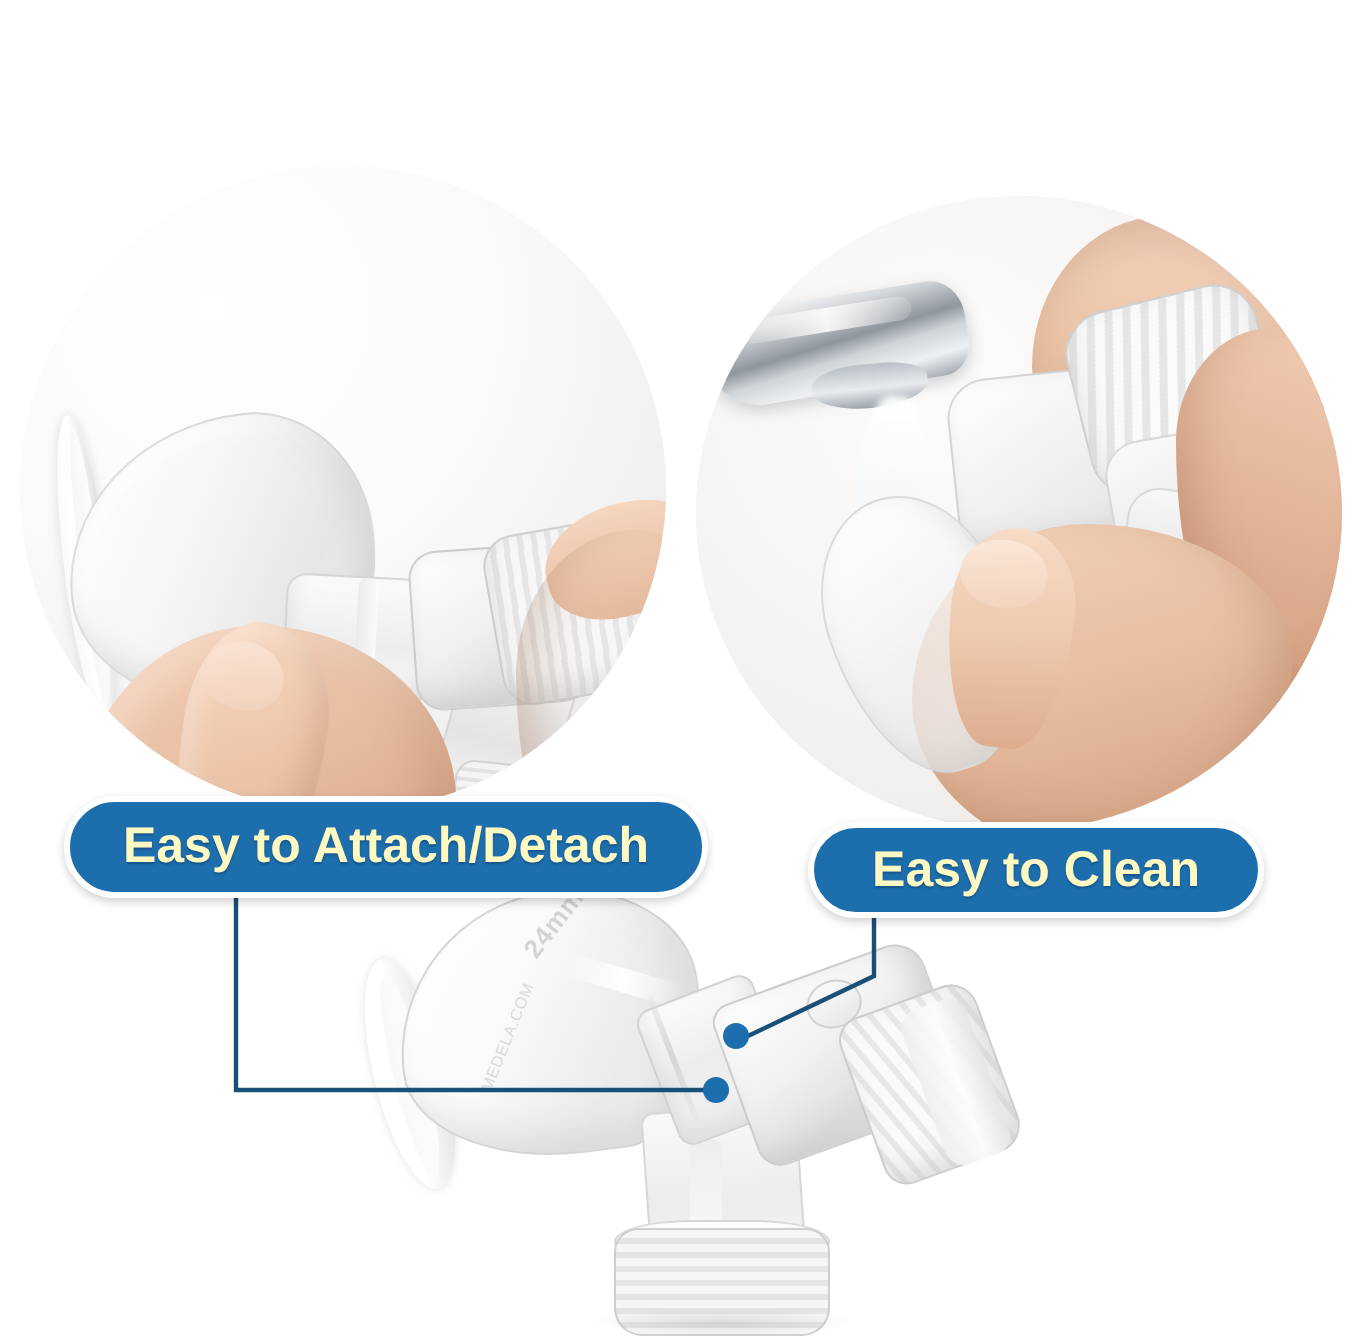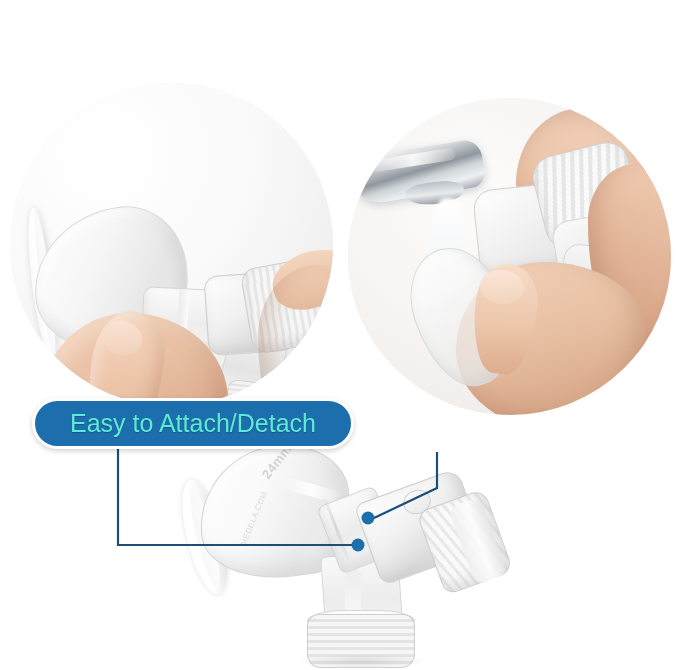--- a/index.html
+++ b/index.html
@@ -245,21 +245,21 @@
   .pill{
     position:absolute;
     background:#1D6EAC;
     border:3px solid #ffffff;
     border-radius:999px;
     display:flex;align-items:center;justify-content:center;
     box-shadow:0 2px 5px rgba(0,0,0,.18);
     z-index:40;
   }
   .pill span{
-    color:#5eead4;font-weight:normal;
+    color:#fef9c3;font-weight:bold;
     font-family:"Liberation Sans", sans-serif;
     white-space:nowrap;line-height:1;
     text-shadow:0 1px 1px rgba(0,40,80,.35);
   }
   #pill-attach{left:32px;top:398px;width:316px;height:45px;}
   #pill-attach span{font-size:25px;}
   #pill-clean{left:404px;top:411px;width:222px;height:42px;}
   #pill-clean span{font-size:25px;}
 
   
@@ -422,20 +422,23 @@
     <circle cx="358" cy="545" r="6.5" fill="#1D6EAC"></circle>
 
     <path d="M437 452 L437 488 L374 518" fill="none" stroke="#1A4F78" stroke-width="2.2"></path>
     <circle cx="368" cy="518" r="6.5" fill="#1D6EAC"></circle>
   </svg>
 
   <div class="pill" id="pill-attach">
     <span>Easy to Attach/Detach</span>
   </div>
 
+  <div class="pill" id="pill-clean">
+    <span>Easy to Clean</span>
+  </div>
 
   <div id="hero">
     <div class="sh h-cone-rim"></div>
     <div class="sh h-cone-rim2"></div>
     <div class="sh h-cone"></div>
     <div class="h-mark-24">24mm</div>
     <div class="h-mark-brand">MEDELA.COM</div>
     <div class="sh h-cone-shine"></div>
     <div class="sh h-stem"></div>
     <div class="sh h-stem-in"></div>

